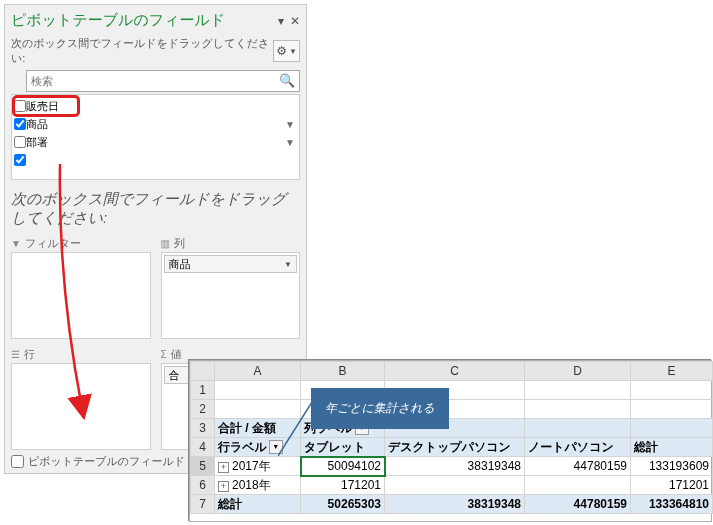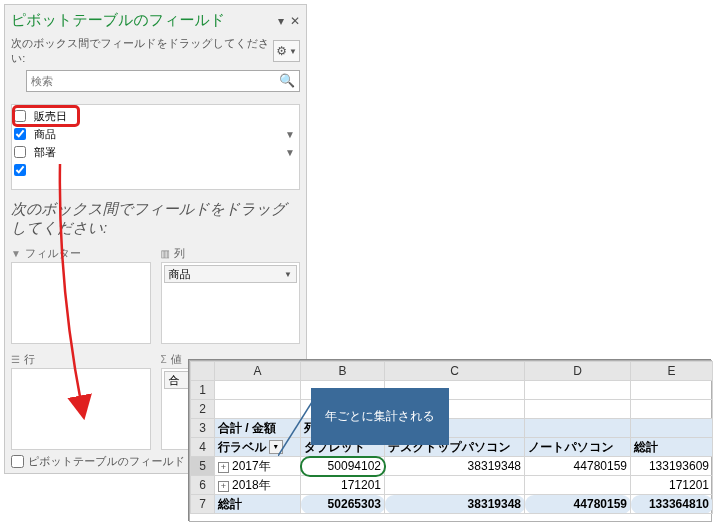--- a/index.html
+++ b/index.html
@@ -15,26 +15,26 @@
   .pane-header { display: flex; align-items: center; justify-content: space-between; margin-bottom: 6px; }
   .pane-title { font-size: 15px; color: #1d8e3a; font-weight: 400; }
   .pane-header-icons { display: flex; gap: 6px; align-items: center; }
   .pane-header-icons span { cursor: pointer; font-size: 12px; color: #555; }
   .close-x { font-family: Arial; font-size: 14px; color: #666; }
 
   .subtitle-row { display: flex; align-items: center; justify-content: space-between; margin-bottom: 4px; }
   .subtitle { font-size: 11px; color: #555; }
   .gear-btn { width: 28px; height: 22px; border: 1px solid #bcbcbc; background: #f8f8f8; display: flex; align-items: center; justify-content: center; font-size: 12px; color: #555; }
 
-  .search-row { position: relative; margin-bottom: 12px; padding-left: 15px; }
+  .search-row { position: relative; margin-bottom: 2px; padding-left: 15px; }
   .search-input { width: 100%; height: 22px; border: 1px solid #a9a9a9; padding: 2px 22px 2px 4px; font-size: 11px; background: #fff; }
   .search-icon { position: absolute; right: 4px; top: 3px; font-size: 13px; color: #2a7bc0; pointer-events: none; }
 
   .field-list { border: 1px solid #d0d0d0; background: #fff; height: 86px; overflow-y: scroll; padding: 2px 2px; }
-  .field-item { display: flex; align-items: center; gap: 8px; font-size: 11px; height: 18px; position: relative; }
+  .field-item { display: flex; align-items: center; gap: 0; font-size: 11px; height: 18px; position: relative; }
   .field-item input[type=checkbox] { width: 12px; height: 12px; }
   .field-label { flex: 1; }
   .filter-glyph { font-size: 10px; color: #6e6e6e; margin-right: 2px; }
   .red-box { position: absolute; left: -2px; top: -2px; width: 68px; height: 22px; border: 3px solid #e02020; border-radius: 5px; pointer-events: none; }
 
   .drag-hint { font-size: 15px; color: #555; margin: 10px 0 6px; font-style: italic; }
 
   .drop-grid { display: grid; grid-template-columns: 1fr 1fr; grid-template-rows: auto auto; gap: 6px 10px; flex: 1; }
   .drop-cell { display: flex; flex-direction: column; }
   .drop-head { font-size: 11px; color: #666; display: flex; align-items: center; gap: 4px; height: 18px; }
@@ -56,30 +56,30 @@
     box-shadow: -1px -1px 0 #888;
     font-size: 12px;
   }
   .sheet table { border-collapse: collapse; width: 100%; table-layout: fixed; }
   .sheet td, .sheet th { border: 1px solid #d4d4d4; height: 19px; padding: 0 3px; overflow: hidden; white-space: nowrap; font-size: 12px; }
   .col-hdr { background: #e6e6e6; text-align: center; color: #333; font-weight: normal; }
   .row-hdr { background: #e6e6e6; text-align: center; color: #333; width: 24px; }
   .row-hdr.sel { background: #d2d2d2; }
   .pivot-hdr { background: #dde9f5; }
   .pivot-total { background: #dde9f5; font-weight: bold; }
-  .num { text-align: right; border-radius: 9px; }
+  .num { text-align: right; }
   .lbl { text-align: left; }
   .corner { background: #e6e6e6; width: 24px; }
   .dd-btn { display: inline-block; width: 14px; height: 14px; border: 1px solid #999; background: #f4f4f4; font-size: 8px; line-height: 12px; text-align: center; vertical-align: middle; margin-left: 2px; }
   .expand-btn { display: inline-block; width: 11px; height: 11px; border: 1px solid #888; background: #fff; font-size: 9px; line-height: 9px; text-align: center; margin-right: 3px; color: #555; }
   .active-cell { outline: 2px solid #1f7e34; outline-offset: -1px; }
 
   
   .callout { position: absolute; left: 311px; top: 388px; }
-  .callout-box { background: #3a6a99; color: #fff; font-size: 12px; padding: 20px 14px; display: inline-block; }
+  .callout-box { background: #3a6a99; color: #fff; font-size: 12px; padding: 12px 14px; display: inline-block; font-style: italic; }
   .callout-line { position: absolute; left: -33px; top: 14px; width: 34px; height: 54px; }
 </style>
 </head>
 <body>
 
 <div class="pane">
   <div class="pane-header">
     <div class="pane-title">ピボットテーブルのフィールド</div>
     <div class="pane-header-icons">
       <span>▾</span>

